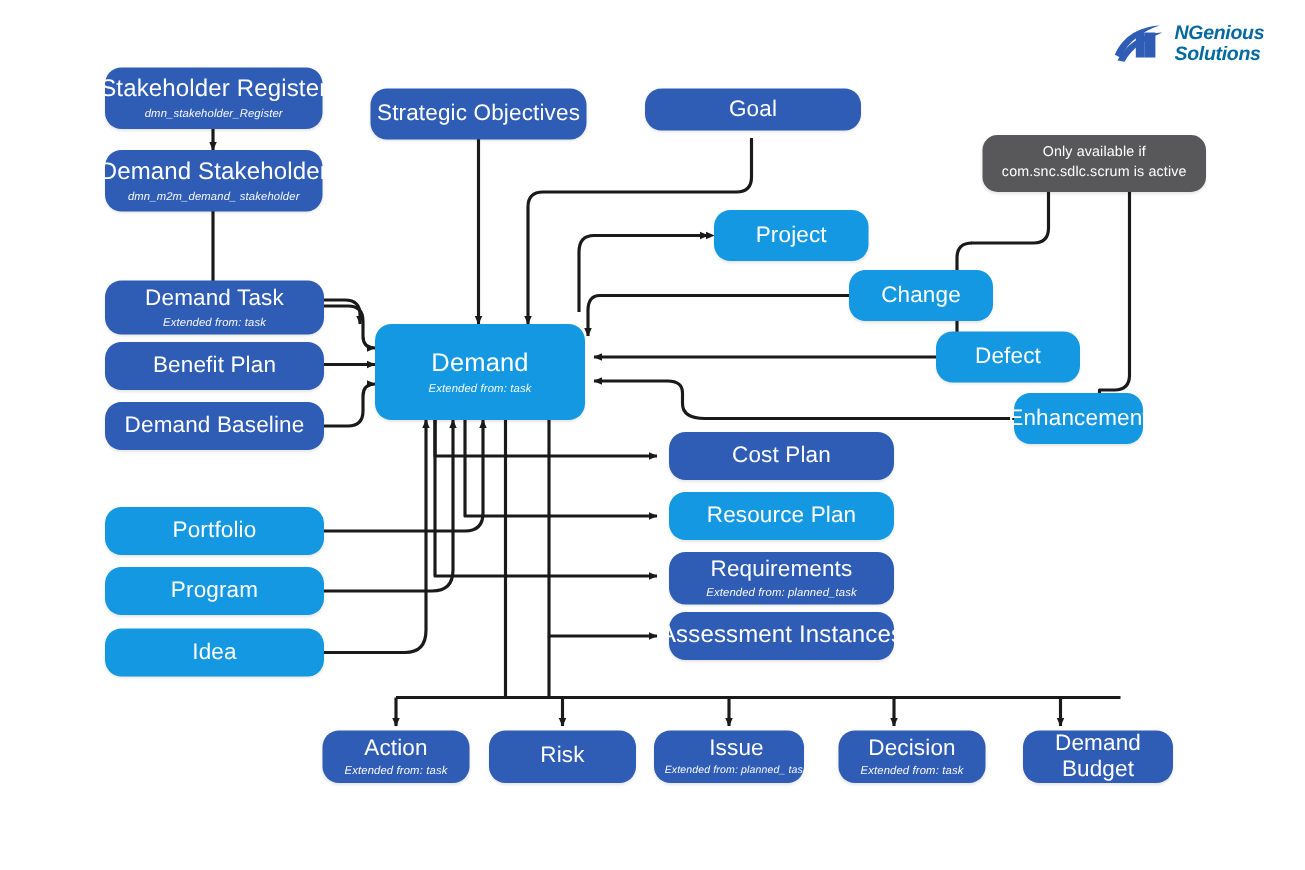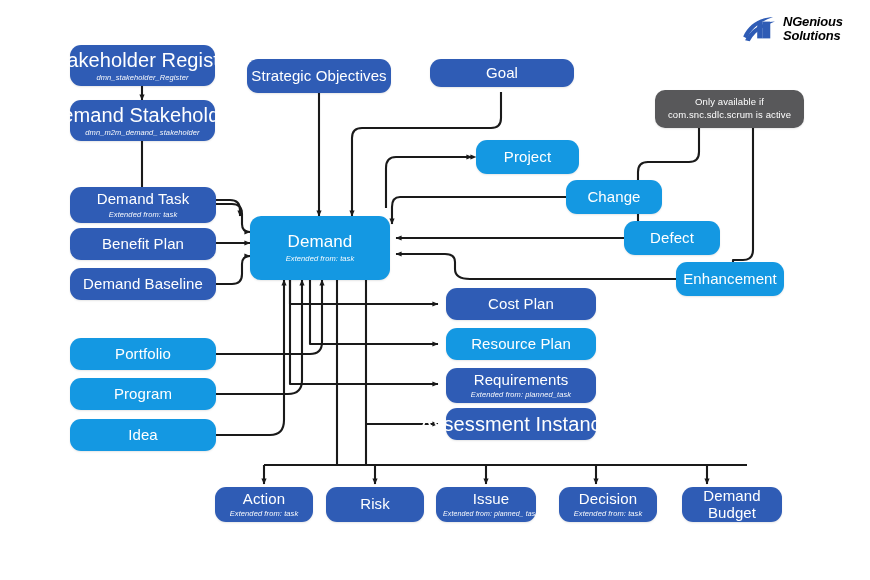--- a/index.html
+++ b/index.html
@@ -14,37 +14,37 @@
     position:absolute;box-sizing:border-box;
     border-radius:11px;
     display:flex;flex-direction:column;align-items:center;justify-content:center;
     color:#ffffff;text-align:center;
     padding:2px 6px;
     box-shadow:0 1px 2px rgba(0,0,0,.10);
   }
   .node .title{
     font-size:15px;font-weight:400;line-height:1.1;letter-spacing:.1px;white-space:nowrap;
   }
-  .node .title.small{font-size:20px;}
+  .node .title.small{font-size:16px;}
   .node .title.two-line{white-space:normal;line-height:1.12;}
   .node .sub{
     font-size:7.5px;font-style:italic;font-weight:400;margin-top:3px;
     line-height:1.1;letter-spacing:.1px;opacity:.97;white-space:nowrap;
   }
   .dark{background:#2f5cb5;}
   .light{background:#1498e2;}
   .note{
     background:#58585a;border-radius:10px;
   }
   .note .title{font-size:9.5px;line-height:1.35;white-space:normal;font-weight:400;}
 
   
   #logo{position:absolute;left:741px;top:14px;width:118px;height:34px;}
   #logo .mark{position:absolute;left:0;top:2px;width:38px;height:28px;}
-  #logo .txt{position:absolute;left:42px;top:1px;color:#000000;font-weight:700;
+  #logo .txt{position:absolute;left:42px;top:1px;color:#0369a1;font-weight:700;
              font-style:italic;font-size:13px;line-height:14px;letter-spacing:-.2px;}
 </style>
 </head>
 <body>
 
 <div id="canvas">
 
   <svg id="edges" viewBox="0 0 870 580" xmlns="http://www.w3.org/2000/svg">
     <defs>
       <marker id="ah" markerWidth="7" markerHeight="7" refX="5.6" refY="3" orient="auto" markerUnits="userSpaceOnUse">
@@ -145,21 +145,21 @@
   </div>
 
   <div class="node light" style="left:566px;top:180px;width:96px;height:34px;">
     <span class="title">Change</span>
   </div>
 
   <div class="node light" style="left:624px;top:221px;width:96px;height:34px;">
     <span class="title">Defect</span>
   </div>
 
-  <div class="node light" style="left:676px;top:262px;width:108px;height:34px;">
+  <div class="node light" style="left:676px;top:262px;width:86px;height:34px;">
     <span class="title">Enhancement</span>
   </div>
 
   <div class="node dark" style="left:70px;top:187px;width:146px;height:36px;">
     <span class="title">Demand Task</span>
     <span class="sub">Extended from: task</span>
   </div>
 
   <div class="node dark" style="left:70px;top:228px;width:146px;height:32px;">
     <span class="title">Benefit Plan</span>

